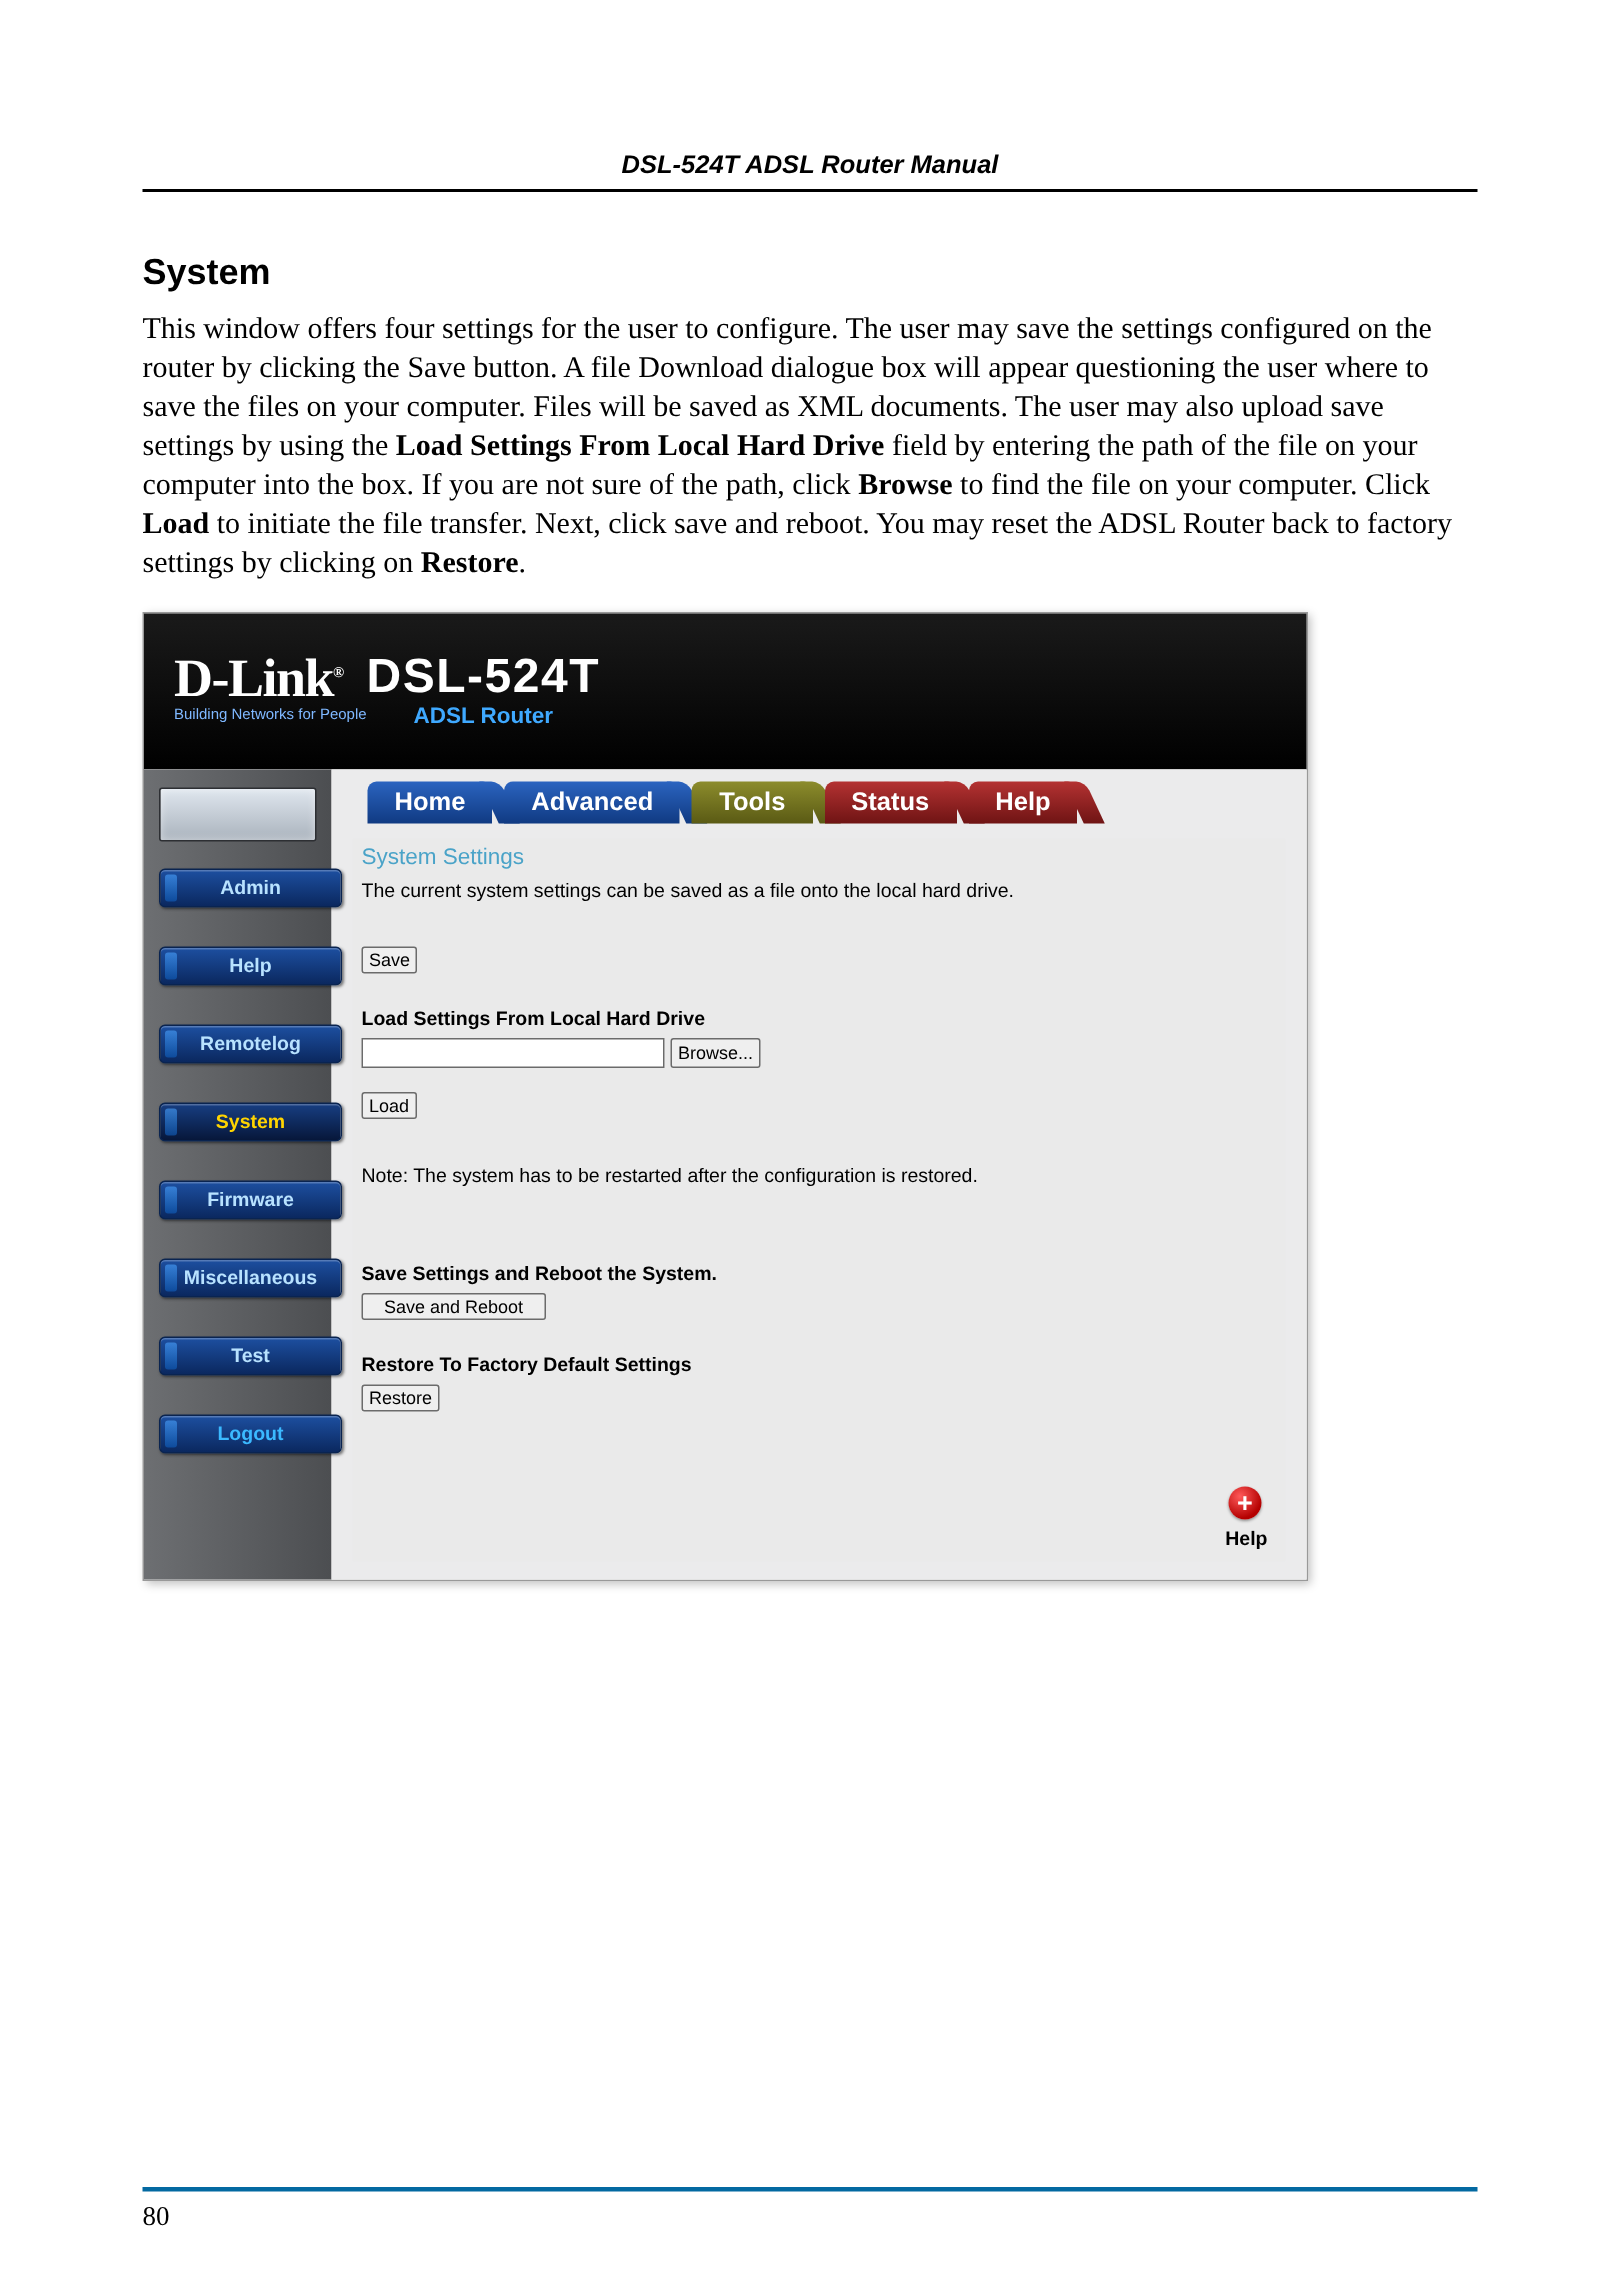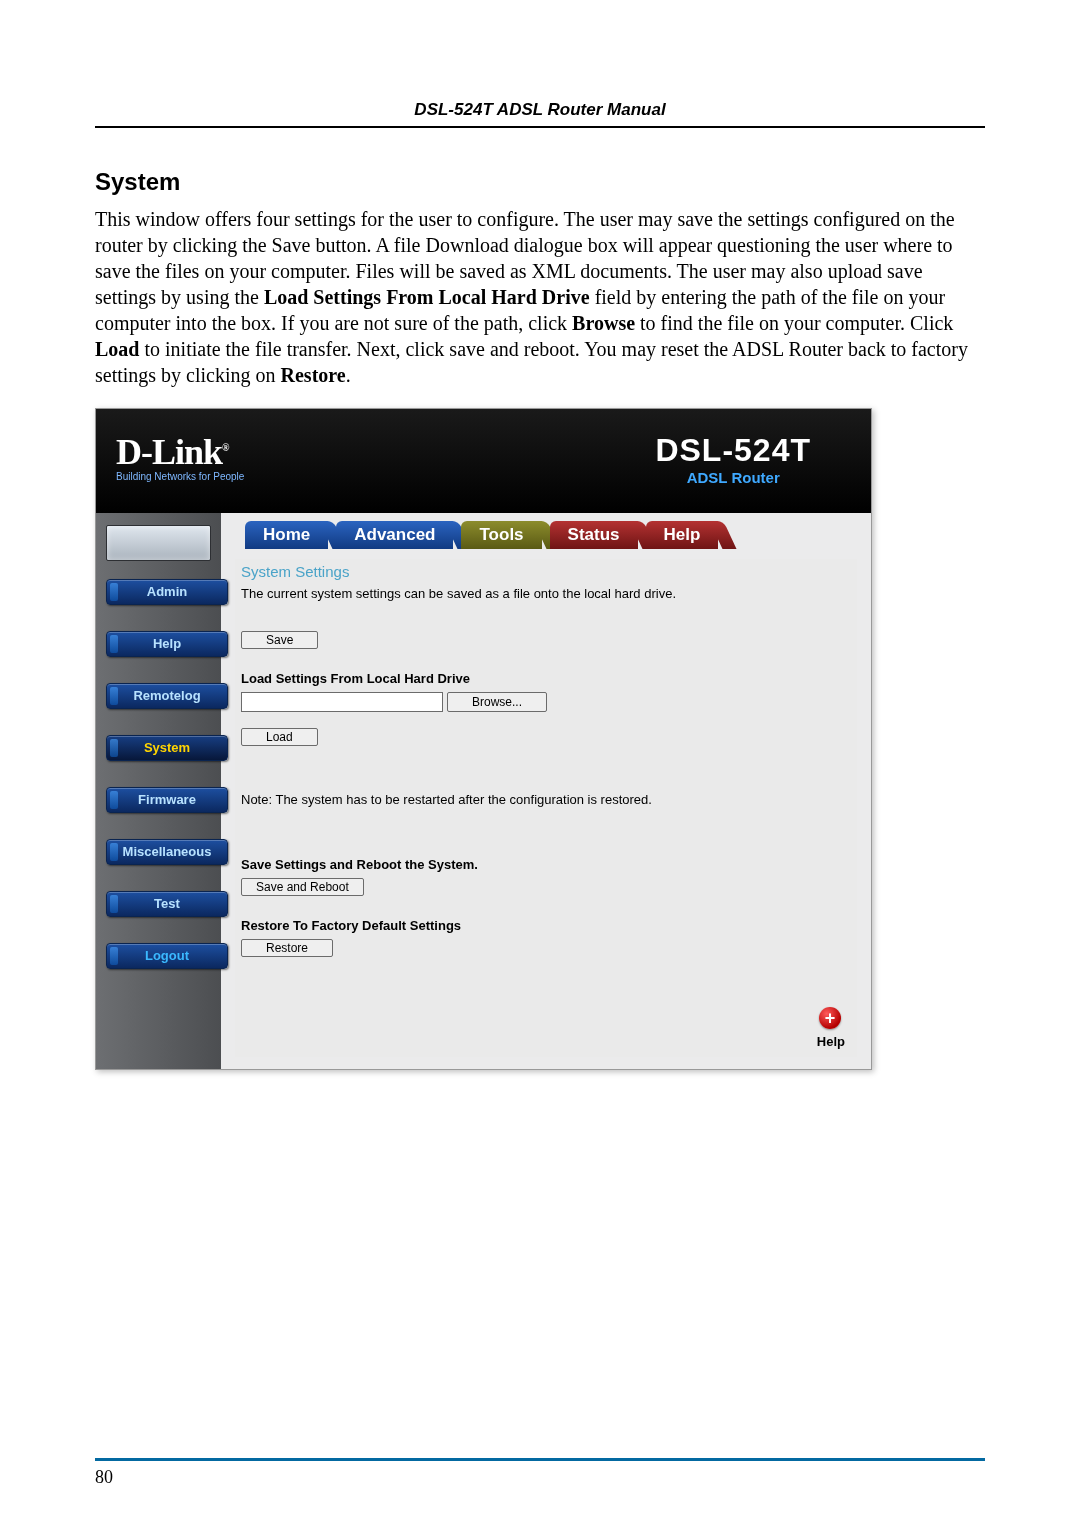--- a/index.html
+++ b/index.html
@@ -47,21 +47,20 @@
     background: #fff;
     border: 1px solid #999;
     font-family: Arial, Helvetica, sans-serif;
     box-shadow: 2px 2px 6px rgba(0,0,0,0.25);
   }
 
   
   .shot-header {
     display: flex;
     align-items: center;
-    justify-content: space-between;
     background: linear-gradient(#1a1a1a, #000);
     color: #fff;
     padding: 10px 60px 14px 20px;
     height: 80px;
   }
   .logo-block { display: flex; flex-direction: column; }
   .logo-main {
     font-family: "Times New Roman", serif;
     font-weight: 900;
     font-size: 36px;
@@ -187,35 +186,35 @@
   }
   .panel-sub {
     font-weight: bold;
     font-size: 13px;
     margin-top: 22px;
     margin-bottom: 6px;
   }
   .btn {
     font-family: Arial, sans-serif;
     font-size: 12px;
-    padding: 1px 24px;
+    padding: 1px 4px;
     background: #efefef;
     border: 1px solid #6b6b6b;
     border-radius: 2px;
   }
   .file-row { display: flex; gap: 4px; }
   .file-input {
     width: 200px;
     height: 18px;
     border: 1px solid #6b6b6b;
     background: #fff;
   }
   .note {
     font-size: 13px;
-    margin-top: 46px;
+    margin-top: 30px;
   }
 
   .help-block {
     position: relative;
     height: 60px;
     margin-top: 30px;
   }
   .help-icon {
     position: absolute;
     right: 10px;

